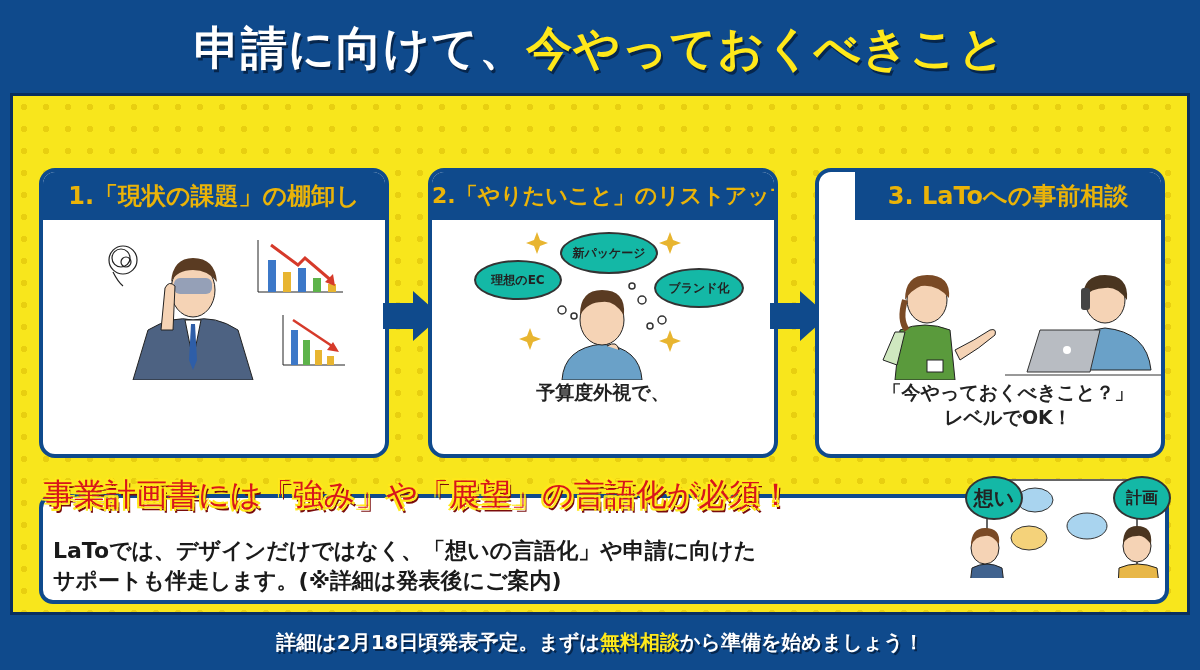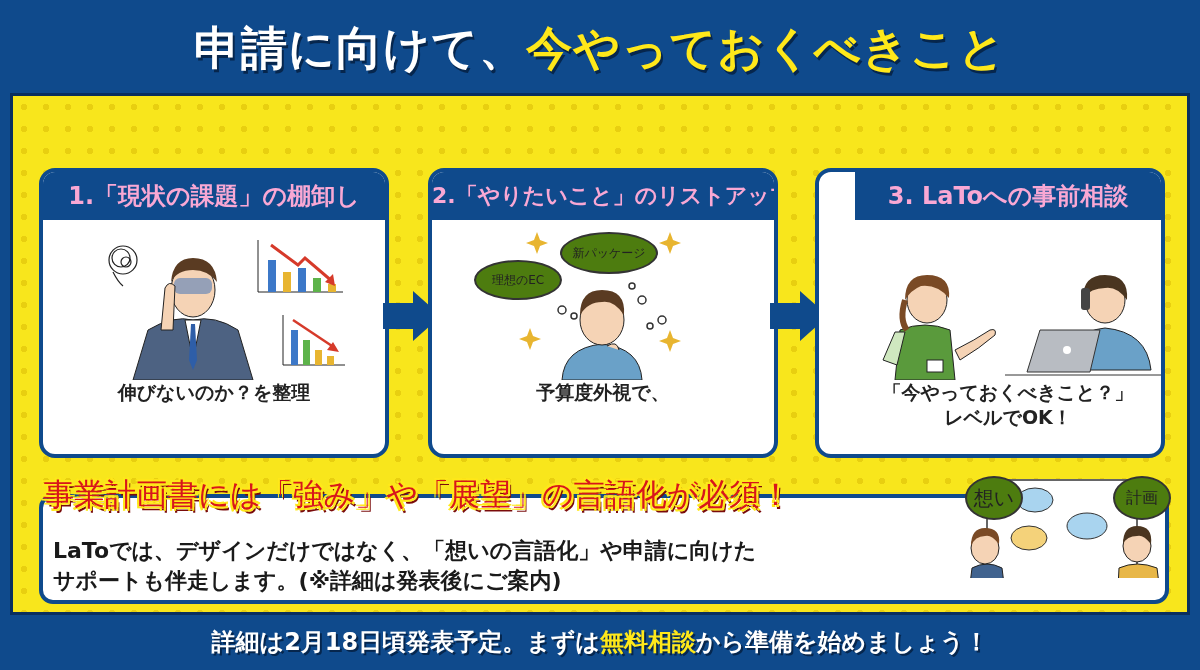--- a/index.html
+++ b/index.html
@@ -21,50 +21,50 @@
     background-color: #f8e61c;
     background-image: radial-gradient(circle, #e8cf10 3px, transparent 3.5px);
     background-size: 22px 22px;
     border: 3px solid #0a2f5e;
   }
   .step {
     position: absolute; top: 72px; width: 350px; height: 290px;
     background: #fff; border: 4px solid #0f4a8c; border-radius: 16px; overflow: hidden;
   }
   .step-head {
-    height: 48px; background: #0f4a8c; color: #f9a8d4; font-weight: bold;
+    height: 48px; background: #0f4a8c; color: #eab308; font-weight: bold;
     font-size: 24px; line-height: 48px; text-align: center; white-space: nowrap;
   }
   .step-illus { position: relative; height: 160px; }
   .step-text {
     text-align: center; font-weight: bold; font-size: 19px; line-height: 25px; color: #222;
   }
   .arrow {
     position: absolute; top: 195px; width: 58px; height: 50px;
   }
   .bubble {
-    position: absolute; background: #4d7c0f; border: 2px solid #333; border-radius: 50%;
-    font-weight: normal; font-size: 12px; color: #222; text-align: center;
+    position: absolute; background: #14b8a6; border: 2px solid #333; border-radius: 50%;
+    font-weight: bold; font-size: 12px; color: #222; text-align: center;
   }
   .bottom-box {
     position: absolute; top: 398px; left: 26px; width: 1130px; height: 110px;
     background: #fff; border: 4px solid #0f4a8c; border-radius: 14px;
   }
   .callout {
     position: absolute; top: 378px; left: 30px; font-weight: normal; font-size: 31px;
     color: #d8161b; white-space: nowrap;
     text-shadow: -2px -2px 0 #ffe81a, 2px -2px 0 #ffe81a, -2px 2px 0 #ffe81a, 2px 2px 0 #ffe81a, 3px 4px 0 #7a0b0b;
   }
   .desc {
     position: absolute; top: 440px; left: 40px; font-weight: bold; font-size: 22px;
     line-height: 30px; color: #1a1a1a;
   }
   .footer {
     position: absolute; top: 617px; left: 0; width: 1200px; height: 53px;
-    text-align: center; font-weight: bold; font-size: 24px; line-height: 50px;
+    text-align: center; font-weight: bold; font-size: 20px; line-height: 50px;
     color: #fff; text-shadow: 2px 2px 0 #06264d;
   }
   .footer .hl { color: #ffe81a; }
 </style>
 </head>
 <body>
 
 <div class="title">
   <span>申請に向けて、</span><span class="hl">今やっておくべきこと</span>
 </div>
@@ -105,21 +105,20 @@
           </g>
         <rect x="248" y="110" width="7" height="35" fill="#3c78c8"></rect>
         <rect x="260" y="120" width="7" height="25" fill="#5db34a"></rect>
         <rect x="272" y="130" width="7" height="15" fill="#e8b530"></rect>
         <rect x="284" y="136" width="7" height="9" fill="#e8b530"></rect>
         <path d="M250 100 L292 128" stroke="#d63a2a" stroke-width="2.5"></path>
         <polygon points="296,132 284,130 290,122" fill="#d63a2a"></polygon>
       </svg>
     </div>
     <div class="step-text">
-      <div>伸びないのか？を整理</div>
     </div>
   </div>
 
   <div class="arrow" style="left:370px;">
     <svg width="58" height="50">
         <polygon points="0,12 30,12 30,0 58,25 30,50 30,38 0,38" fill="#0f4a8c"></polygon>
       </svg>
   </div>
 
   <div class="step" style="left:415px;">
@@ -140,20 +139,21 @@
           <circle cx="230" cy="100" r="4"></circle>
             <circle cx="218" cy="106" r="3"></circle>
         </g>
         <path d="M130 160 Q132 128 170 124 Q208 128 210 160 Z" fill="#6aa1c8" stroke="#222"></path>
         <ellipse cx="170" cy="100" rx="22" ry="25" fill="#f5d3b5" stroke="#222"></ellipse>
         <path d="M148 95 Q148 70 170 70 Q194 70 192 95 Q182 80 170 82 Q156 82 148 95 Z" fill="#5a3b22"></path>
         <path d="M175 126 q10 -6 12 4" fill="#f5d3b5" stroke="#222"></path>
       </svg>
       <div class="bubble" style="left:42px;top:40px;width:88px;height:40px;line-height:36px;">理想のEC</div>
       <div class="bubble" style="left:128px;top:12px;width:98px;height:42px;line-height:38px;">新パッケージ</div>
+      <div class="bubble" style="left:222px;top:48px;width:90px;height:40px;line-height:36px;">ブランド化</div>
     </div>
     <div class="step-text">
       <div>予算度外視で、</div>
     </div>
   </div>
 
   <div class="arrow" style="left:757px;">
     <svg width="58" height="50">
         <polygon points="0,12 30,12 30,0 58,25 30,50 30,38 0,38" fill="#0f4a8c"></polygon>
       </svg>

